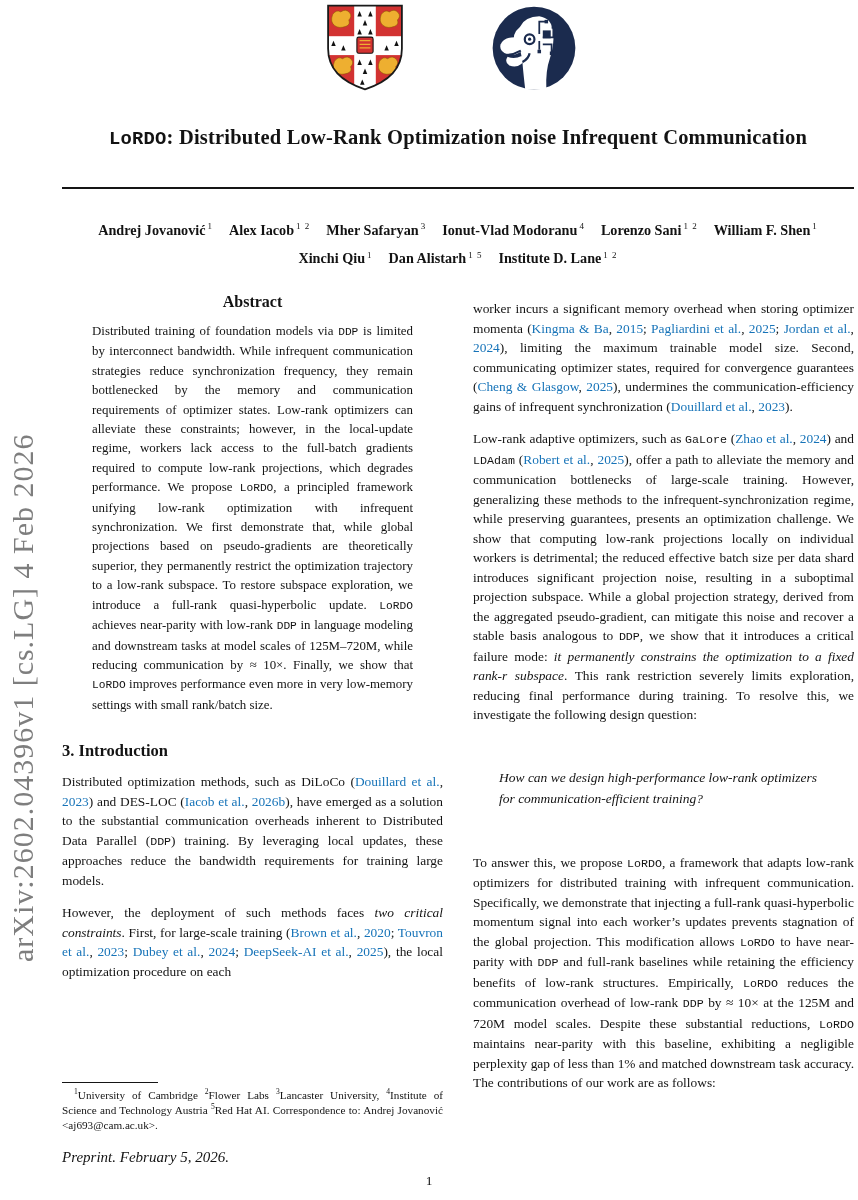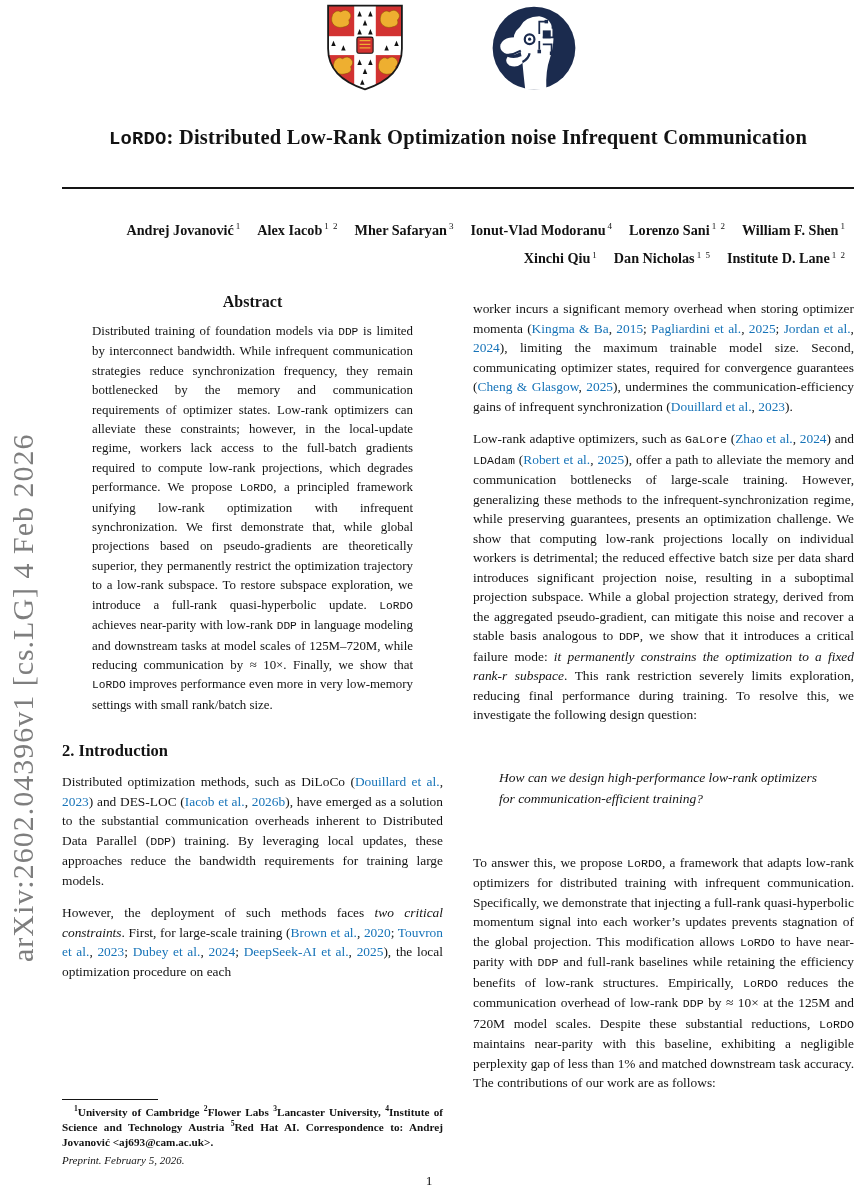--- a/index.html
+++ b/index.html
@@ -25,21 +25,21 @@
   .logo-flower{position:absolute;left:490px;top:3px;}
   
   .title{
     position:absolute;top:126px;left:62px;width:792px;
     text-align:center;font-size:20.5px;font-weight:bold;letter-spacing:.2px;
   }
   .title .tt{font-family:"Liberation Mono","DejaVu Sans Mono",monospace;font-size:.92em;}
   .title-rule{position:absolute;top:187px;left:62px;width:792px;height:2px;background:#151515;}
   .authors{
     position:absolute;top:214px;left:62px;width:792px;
-    text-align:right;font-size:14.2px;font-weight:bold;line-height:25px;
+    text-align:center;font-size:14.2px;font-weight:bold;line-height:25px;
   }
   .author{white-space:nowrap;margin:0 8px;}
   .author sup{font-weight:normal;font-size:9px;margin-left:2px;letter-spacing:1px;}
   
   .columns{
     position:absolute;top:291px;left:62px;width:792px;
     display:grid;grid-template-columns:381px 381px;column-gap:30px;
   }
   .col-left{position:relative;height:875px;}
   .abstract-heading{font-size:16px;font-weight:bold;text-align:center;margin:2px 0 11px;}
@@ -58,22 +58,22 @@
   .seg-i{font-style:italic;}
   .seg-sup{vertical-align:super;font-size:.68em;line-height:0;}
   .question{
     margin:42px 26px 0;font-style:italic;text-align:left;
     font-size:13.5px;line-height:21px;
   }
   .question + .body-par{margin-top:44px;}
   
   .footnote-block{position:absolute;left:0;right:0;bottom:0;}
   .footnote-rule{width:96px;border-top:1.3px solid #151515;margin-bottom:5px;}
-  .footnote{font-size:11.2px;line-height:15px;text-align:justify;text-indent:12px;font-weight:bold;}
-  .preprint{margin-top:4px;font-style:italic;font-size:11px;}
+  .footnote{font-size:11.2px;line-height:15px;text-align:justify;text-indent:12px;}
+  .preprint{margin-top:16px;font-style:italic;font-size:15px;}
   .page-number{position:absolute;top:1173px;left:0;width:858px;text-align:center;font-size:13.5px;}
 </style>
 </head>
 <body>
 
 <div class="page">
 
   <div class="wm-wrap">
     <span class="wm-text">arXiv:2602.04396v1  [cs.LG]  4 Feb 2026</span>
   </div>
@@ -146,30 +146,30 @@
       <rect x="68" y="54" width="4" height="4"></rect>
       <rect x="54" y="52" width="4" height="4"></rect>
     </g>
   </svg>
 
   <h1 class="title"><span class="tt">LoRDO</span><span>: Distributed Low-Rank Optimization noise Infrequent Communication</span></h1>
   <div class="title-rule"></div>
 
   <div class="authors">
     <div class="author-line"><span class="author"><span>Andrej Jovanović</span><sup>1</sup></span><span class="author"><span>Alex Iacob</span><sup>1 2</sup></span><span class="author"><span>Mher Safaryan</span><sup>3</sup></span><span class="author"><span>Ionut-Vlad Modoranu</span><sup>4</sup></span><span class="author"><span>Lorenzo Sani</span><sup>1 2</sup></span><span class="author"><span>William F. Shen</span><sup>1</sup></span></div>
-    <div class="author-line"><span class="author"><span>Xinchi Qiu</span><sup>1</sup></span><span class="author"><span>Dan Nicholas</span><sup>1 5</sup></span><span class="author"><span>Institute D. Lane</span><sup>1 2</sup></span></div>
+    <div class="author-line"><span class="author"><span>Xinchi Qiu</span><sup>1</sup></span><span class="author"><span>Dan Alistarh</span><sup>1 5</sup></span><span class="author"><span>Institute D. Lane</span><sup>1 2</sup></span></div>
   </div>
 
   <div class="columns">
 
     <div class="col col-left">
       <h2 class="abstract-heading">Abstract</h2>
       <p class="abstract-text"><span>Distributed training of foundation models via </span><span class="seg-tt">DDP</span><span> is limited by interconnect bandwidth. While infrequent communication strategies reduce synchronization frequency, they remain bottlenecked by the memory and communication requirements of optimizer states. Low-rank optimizers can alleviate these constraints; however, in the local-update regime, workers lack access to the full-batch gradients required to compute low-rank projections, which degrades performance. We propose </span><span class="seg-tt">LoRDO</span><span>, a principled framework unifying low-rank optimization with infrequent synchronization. We first demonstrate that, while global projections based on pseudo-gradients are theoretically superior, they permanently restrict the optimization trajectory to a low-rank subspace. To restore subspace exploration, we introduce a full-rank quasi-hyperbolic update. </span><span class="seg-tt">LoRDO</span><span> achieves near-parity with low-rank </span><span class="seg-tt">DDP</span><span> in language modeling and downstream tasks at model scales of 125M–720M, while reducing communication by ≈ 10×. Finally, we show that </span><span class="seg-tt">LoRDO</span><span> improves performance even more in very low-memory settings with small rank/batch size.</span></p>
 
-      <h2 class="section-heading">2. Introduction</h2>
+      <h2 class="section-heading">3. Introduction</h2>
       <p class="body-par"><span>Distributed optimization methods, such as DiLoCo (</span><span class="seg-link">Douillard et al.</span><span>, </span><span class="seg-link">2023</span><span>) and DES-LOC (</span><span class="seg-link">Iacob et al.</span><span>, </span><span class="seg-link">2026b</span><span>), have emerged as a solution to the substantial communication overheads inherent to Distributed Data Parallel (</span><span class="seg-tt">DDP</span><span>) training. By leveraging local updates, these approaches reduce the bandwidth requirements for training large models.</span></p>
       <p class="body-par"><span>However, the deployment of such methods faces </span><span class="seg-i">two critical constraints</span><span>. First, for large-scale training (</span><span class="seg-link">Brown et al.</span><span>, </span><span class="seg-link">2020</span><span>; </span><span class="seg-link">Touvron et al.</span><span>, </span><span class="seg-link">2023</span><span>; </span><span class="seg-link">Dubey et al.</span><span>, </span><span class="seg-link">2024</span><span>; </span><span class="seg-link">DeepSeek-AI et al.</span><span>, </span><span class="seg-link">2025</span><span>), the local optimization procedure on each</span></p>
 
       <div class="footnote-block">
         <div class="footnote-rule"></div>
         <p class="footnote"><span class="seg-sup">1</span><span>University of Cambridge </span><span class="seg-sup">2</span><span>Flower Labs </span><span class="seg-sup">3</span><span>Lancaster University, </span><span class="seg-sup">4</span><span>Institute of Science and Technology Austria </span><span class="seg-sup">5</span><span>Red Hat AI. Correspondence to: Andrej Jovanović &lt;aj693@cam.ac.uk&gt;.</span></p>
         <p class="preprint">Preprint. February 5, 2026.</p>
       </div>
     </div>
 

